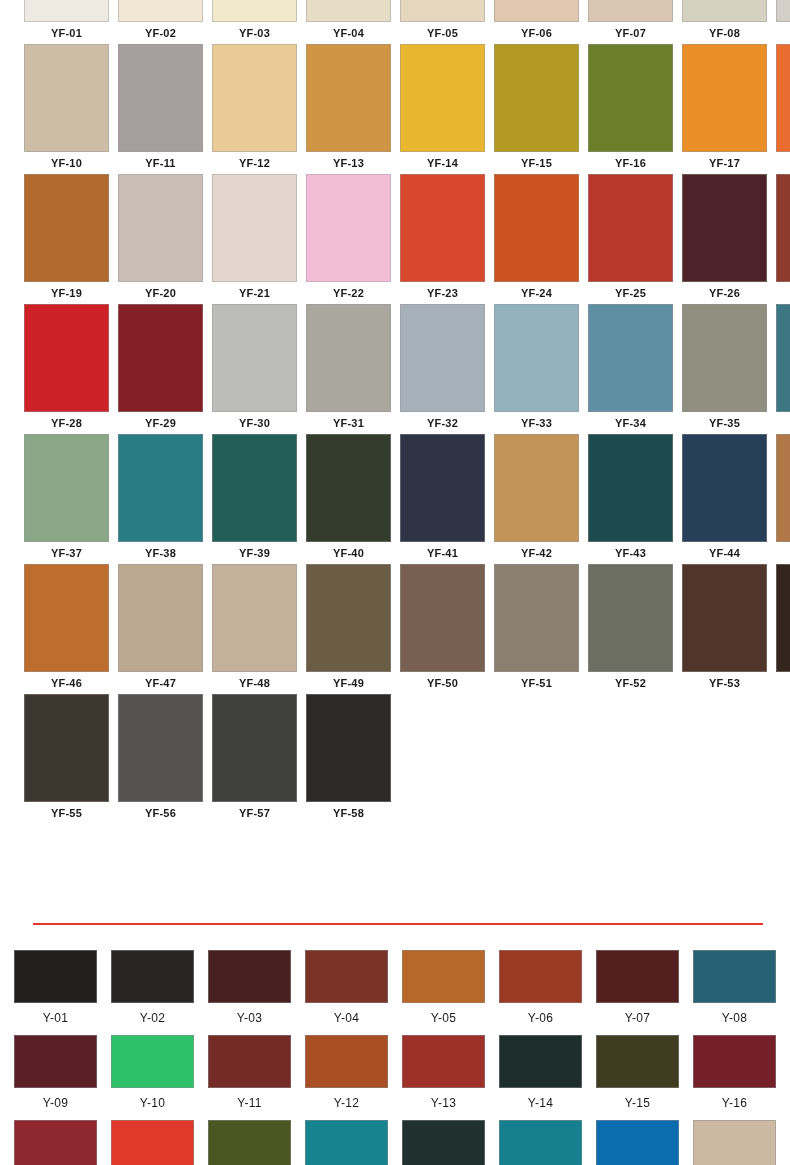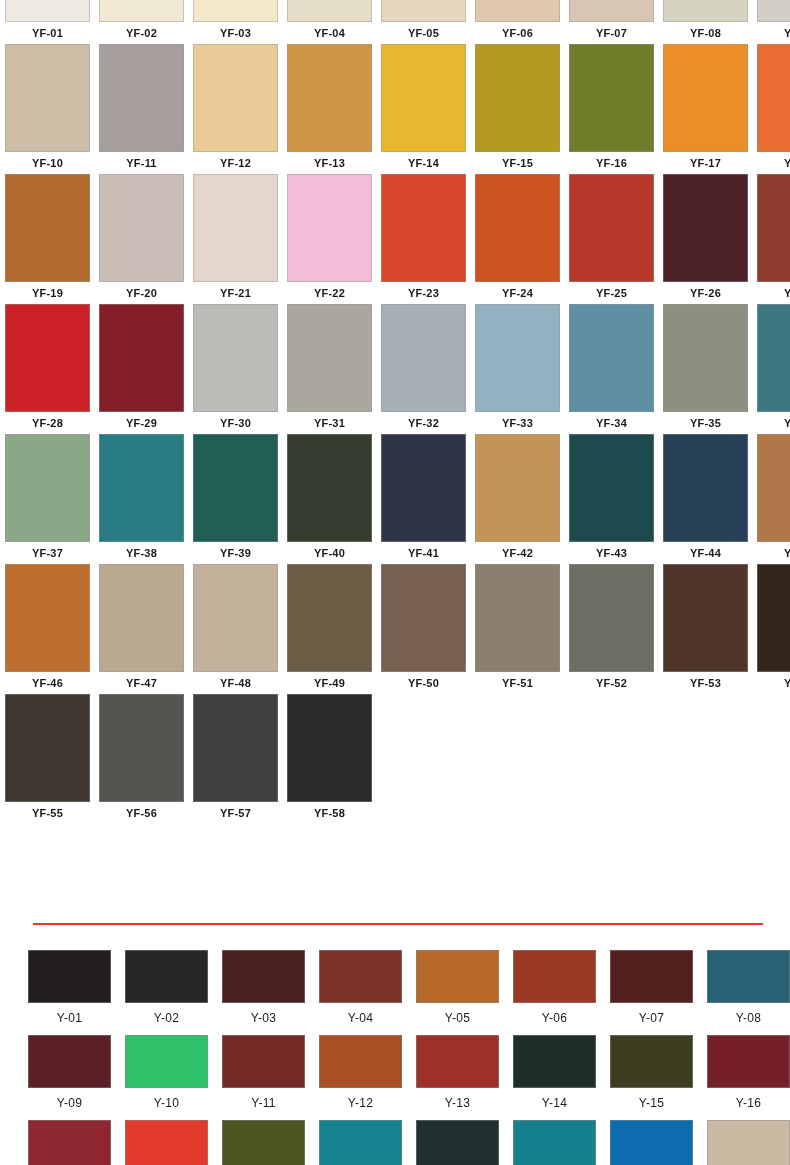--- a/index.html
+++ b/index.html
@@ -27,21 +27,21 @@
   .yf-section {
     position: absolute;
     left: 0;
     top: 0;
     width: 790px;
   }
 
   .yf-row {
     position: relative;
     height: 130px;
-    padding-left: 5px;
+    padding-left: 24px;
     box-sizing: border-box;
     white-space: nowrap;
     font-size: 0;
   }
   .yf-row.row-first {
     height: 44px;
   }
   .yf-row.row-last {
     height: 135px;
   }
@@ -113,21 +113,21 @@
   .y-section {
     position: absolute;
     left: 0;
     top: 950px;
     width: 790px;
   }
 
   .y-row {
     position: relative;
     height: 85px;
-    padding-left: 28px;
+    padding-left: 14px;
     box-sizing: border-box;
     white-space: nowrap;
     font-size: 0;
     text-decoration: underline;
   }
 
   .y-cell {
     display: inline-block;
     width: 83px;
     margin-right: 14px;

